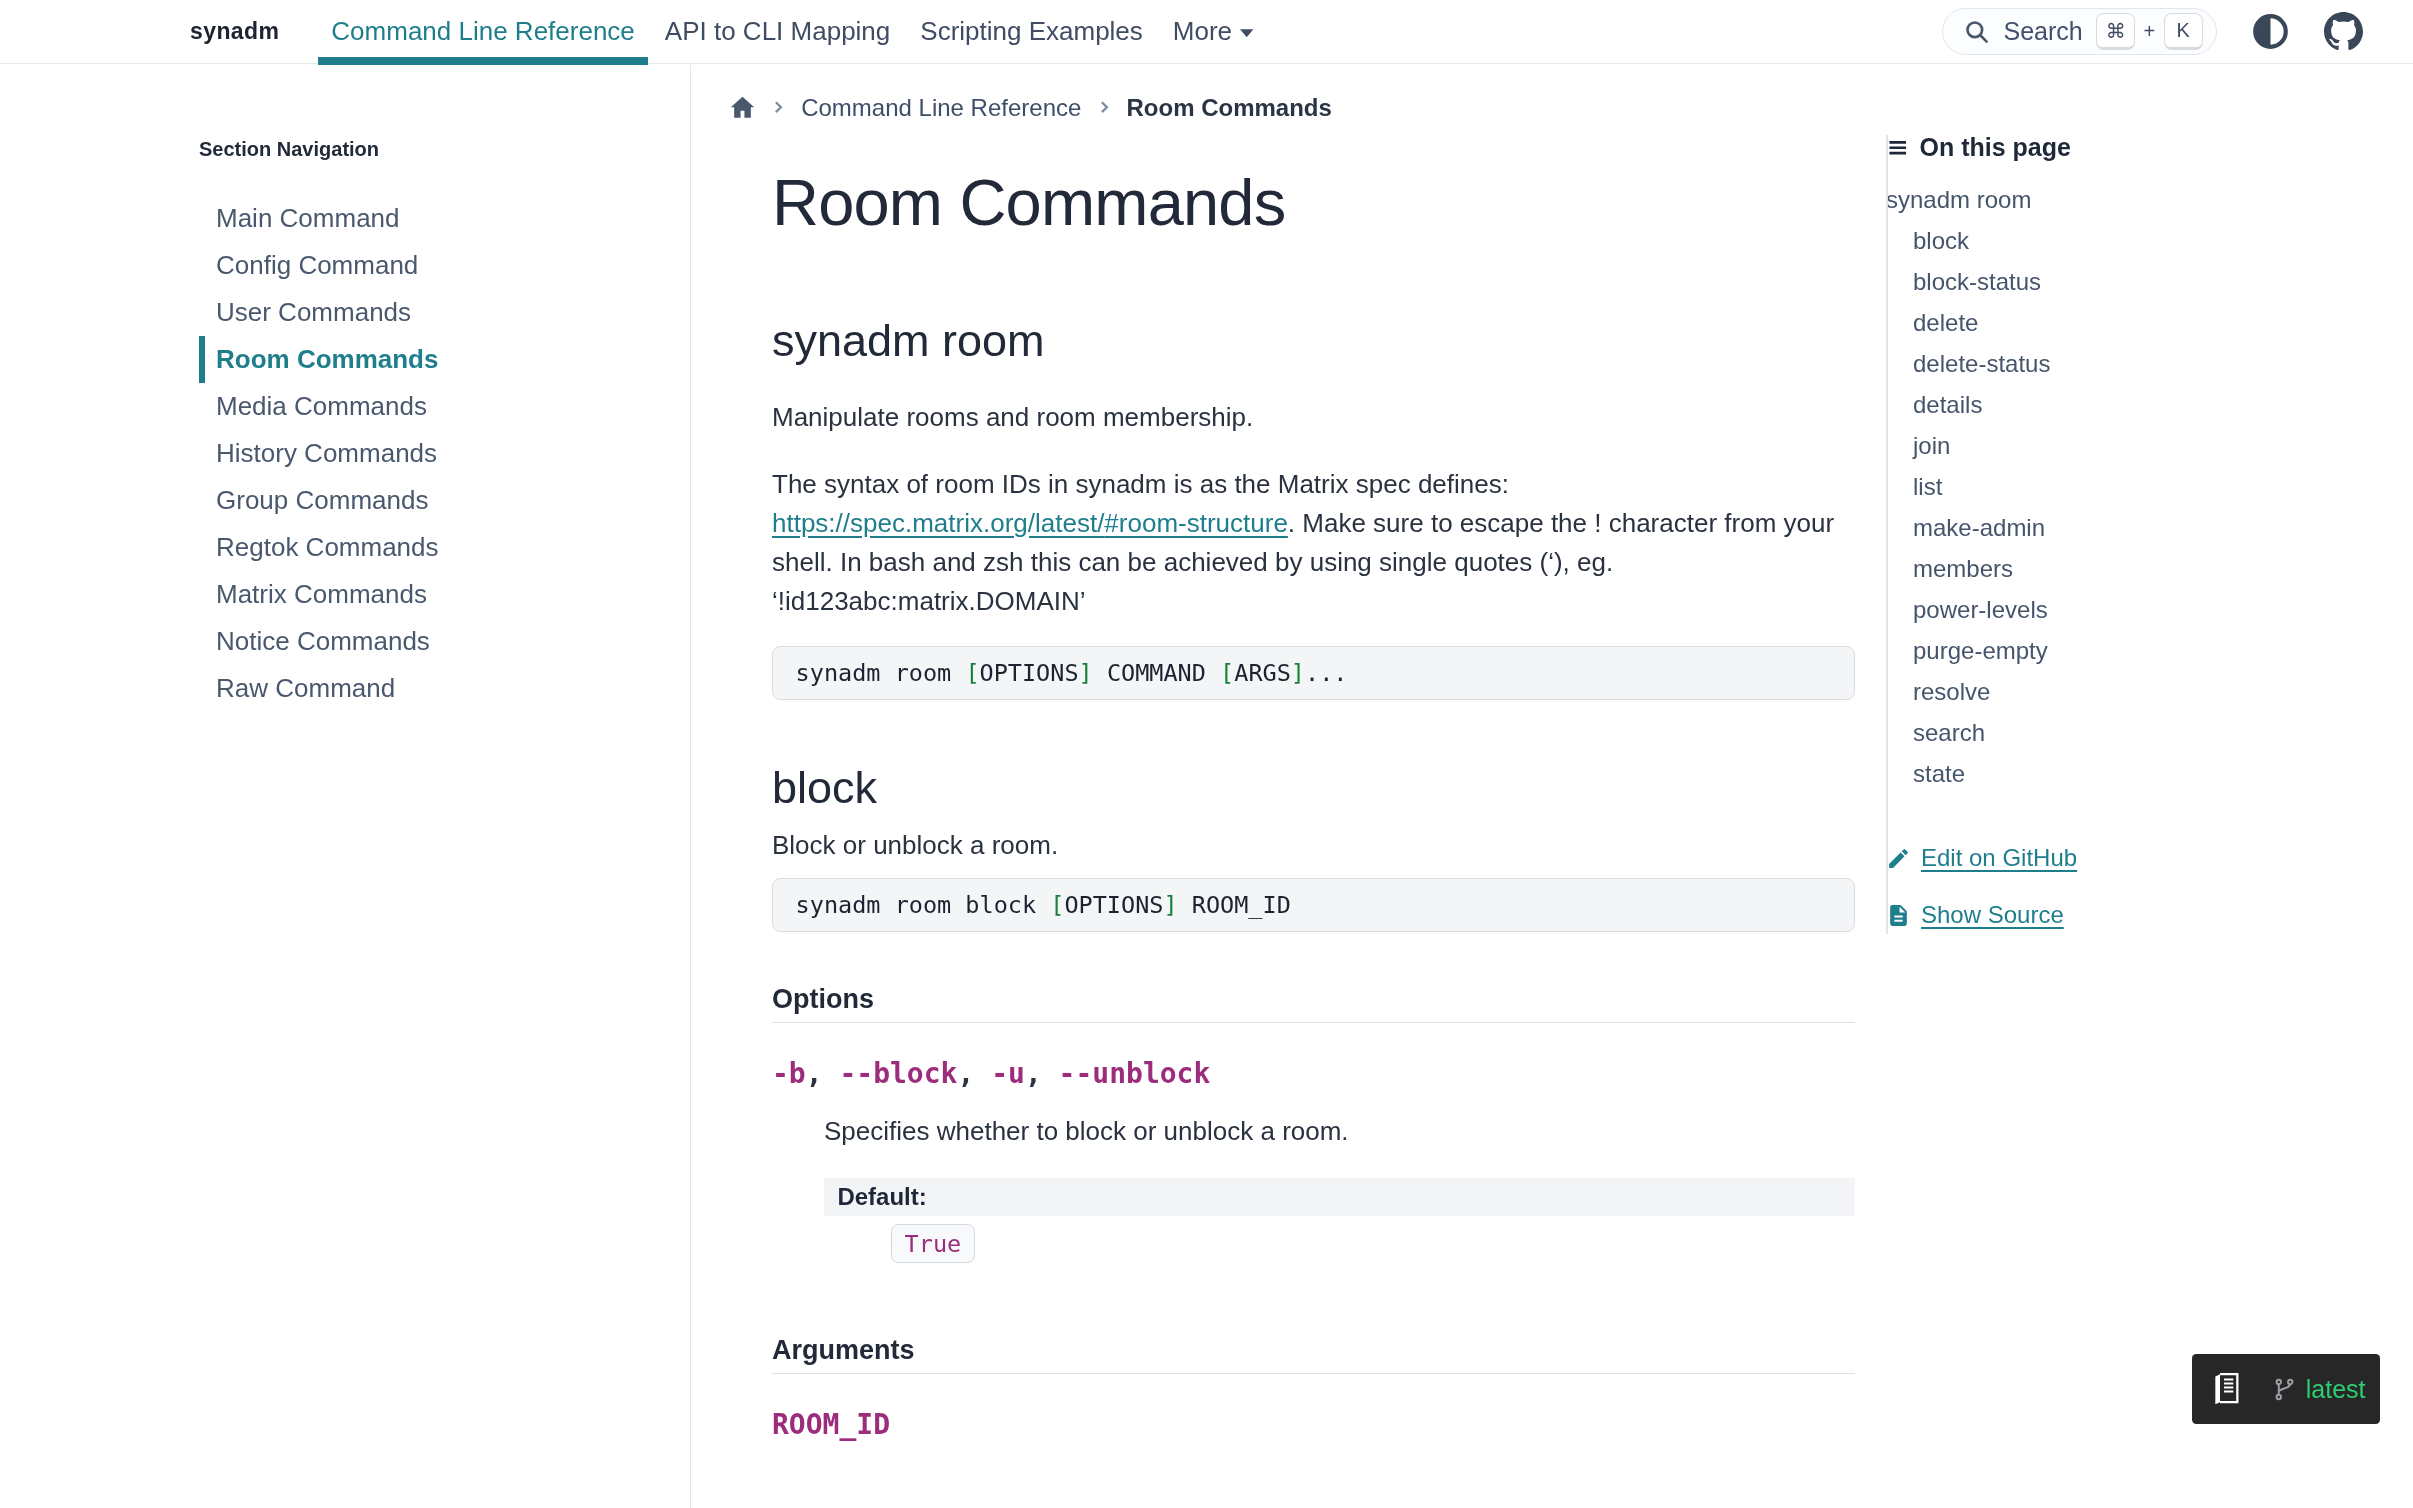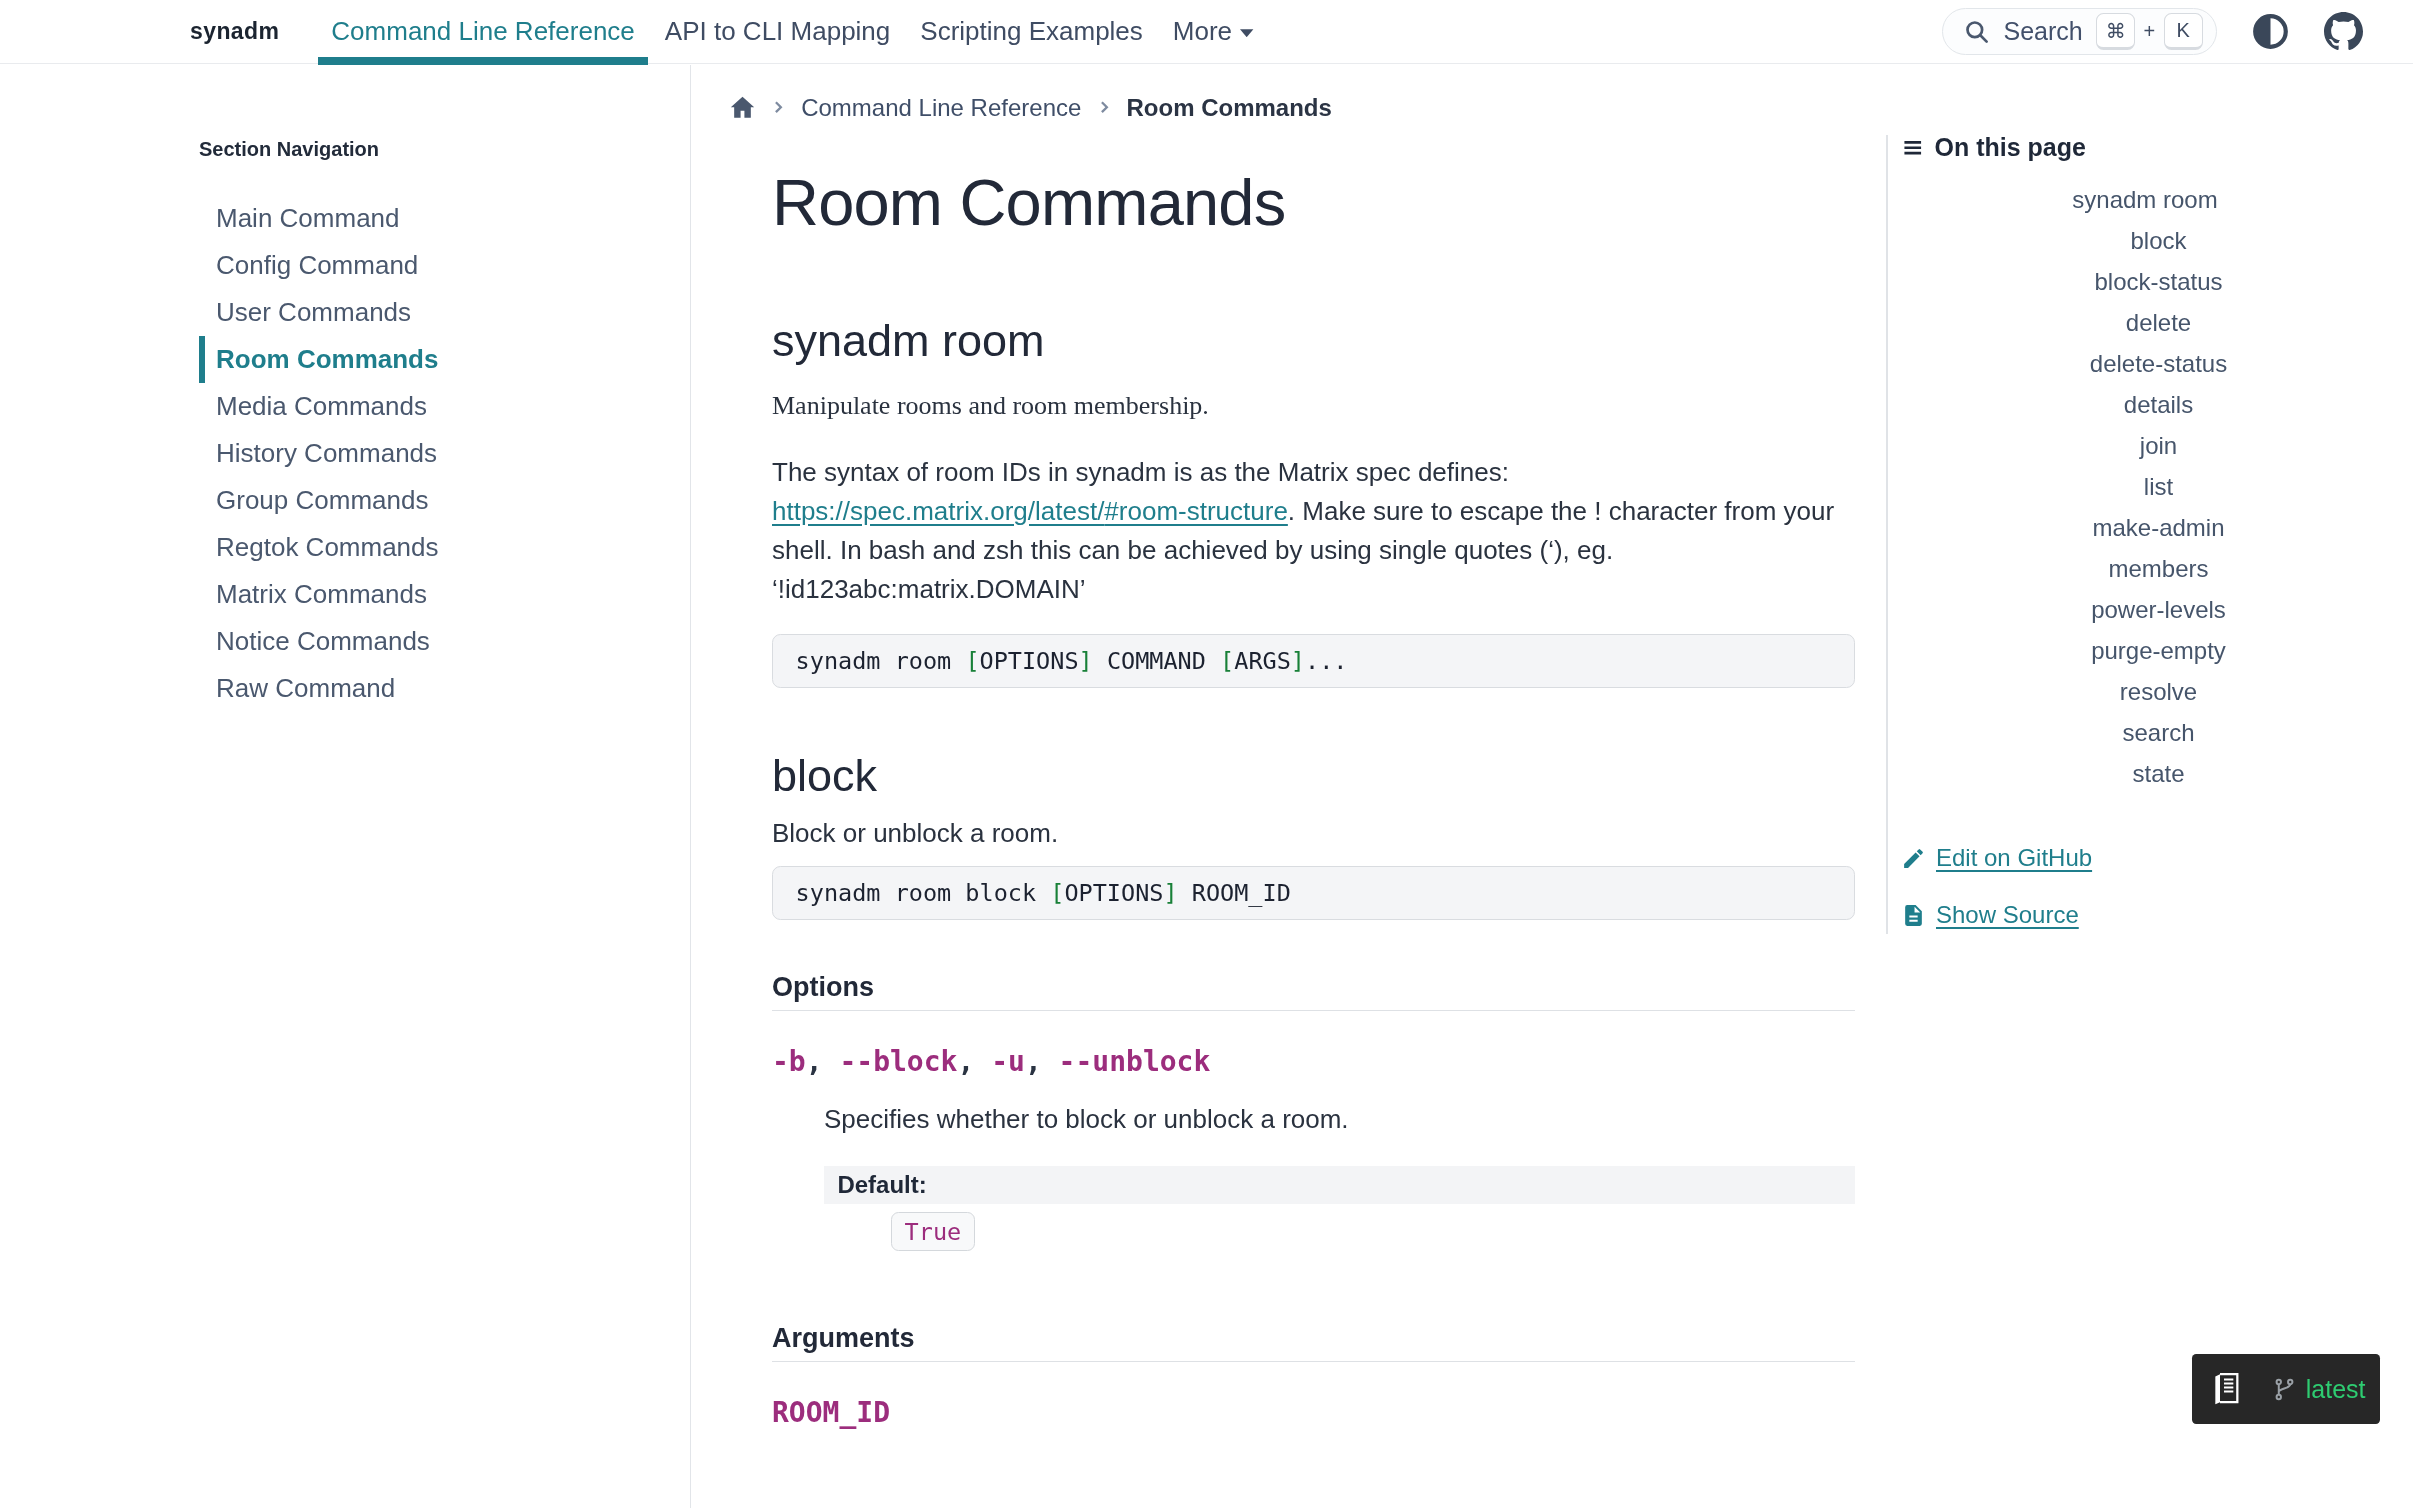--- a/index.html
+++ b/index.html
@@ -85,21 +85,21 @@
   .bc .home { width:27px; height:27px; color:#4a586e; }
   .bc .sep { width:18.4px; height:18.4px; color:#7e8ba0; }
   .bc .cur { font-weight:700; color:#2b3444; }
 
   article { position:absolute; left:80px; top:0; width:1083px; }
   h1 { margin-top:104px; font-size:65px; line-height:67px; font-weight:500; color:var(--heading); letter-spacing:-0.8px; }
   h2 { font-size:45px; line-height:47px; font-weight:500; color:var(--heading); }
   .h2-synadm { margin-top:81px; }
   .h2-block  { margin-top:64px; }
   article p { font-size:26px; line-height:39px; color:#2a323f; }
-  .p-lead   { margin-top:22px;font-family:Liberation Serif, serif; }
+  .p-lead   { margin-top:34px; }
   .p-syntax { margin-top:28px; }
   .p-block  { margin-top:15px; }
   .ext-link { color:var(--accent); text-decoration:underline; text-underline-offset:4.2px; }
 
   .codeblock {
     margin-top:25px; height:54px;
     display:flex; align-items:center; padding:0 22.6px;
     background:#f4f5f7; border:1.7px solid #d9dce0; border-radius:8.4px;
   }
   .cb-2 { margin-top:13.4px; }
@@ -130,22 +130,20 @@
   .literal-row { margin-top:8.4px; margin-left:119px; }
   .literal {
     display:inline-block; padding:4.2px 12.6px;
     border:1.7px solid #d4d8dc; border-radius:7.5px; background:#f8f9fa;
     font-family:"DejaVu Sans Mono", monospace; font-size:23.5px; color:var(--purple);
   }
 
   
   aside.toc {
     position:absolute; left:1886px; top:133px; width:503px;
-    padding-left:15px;
-    text-align:center;
   }
   aside.toc::before {
     content:""; position:absolute; left:0; top:1.7px; width:1.7px; height:799px; background:#e0e3e7;
   }
   .toc-title { display:flex; align-items:center; gap:10px; font-size:25px; font-weight:700; color:#1f2838; }
   .toc-title svg { width:23.5px; height:23.5px; color:#1f2838; }
   .toc ul { list-style:none; margin-top:17px; }
   .toc li { line-height:41px; font-size:24px; color:#46556b; cursor:pointer; }
   .toc li.child { padding-left:27px; }
   .toc-extra { display:flex; align-items:center; gap:10px; color:var(--accent); font-size:24px; }

